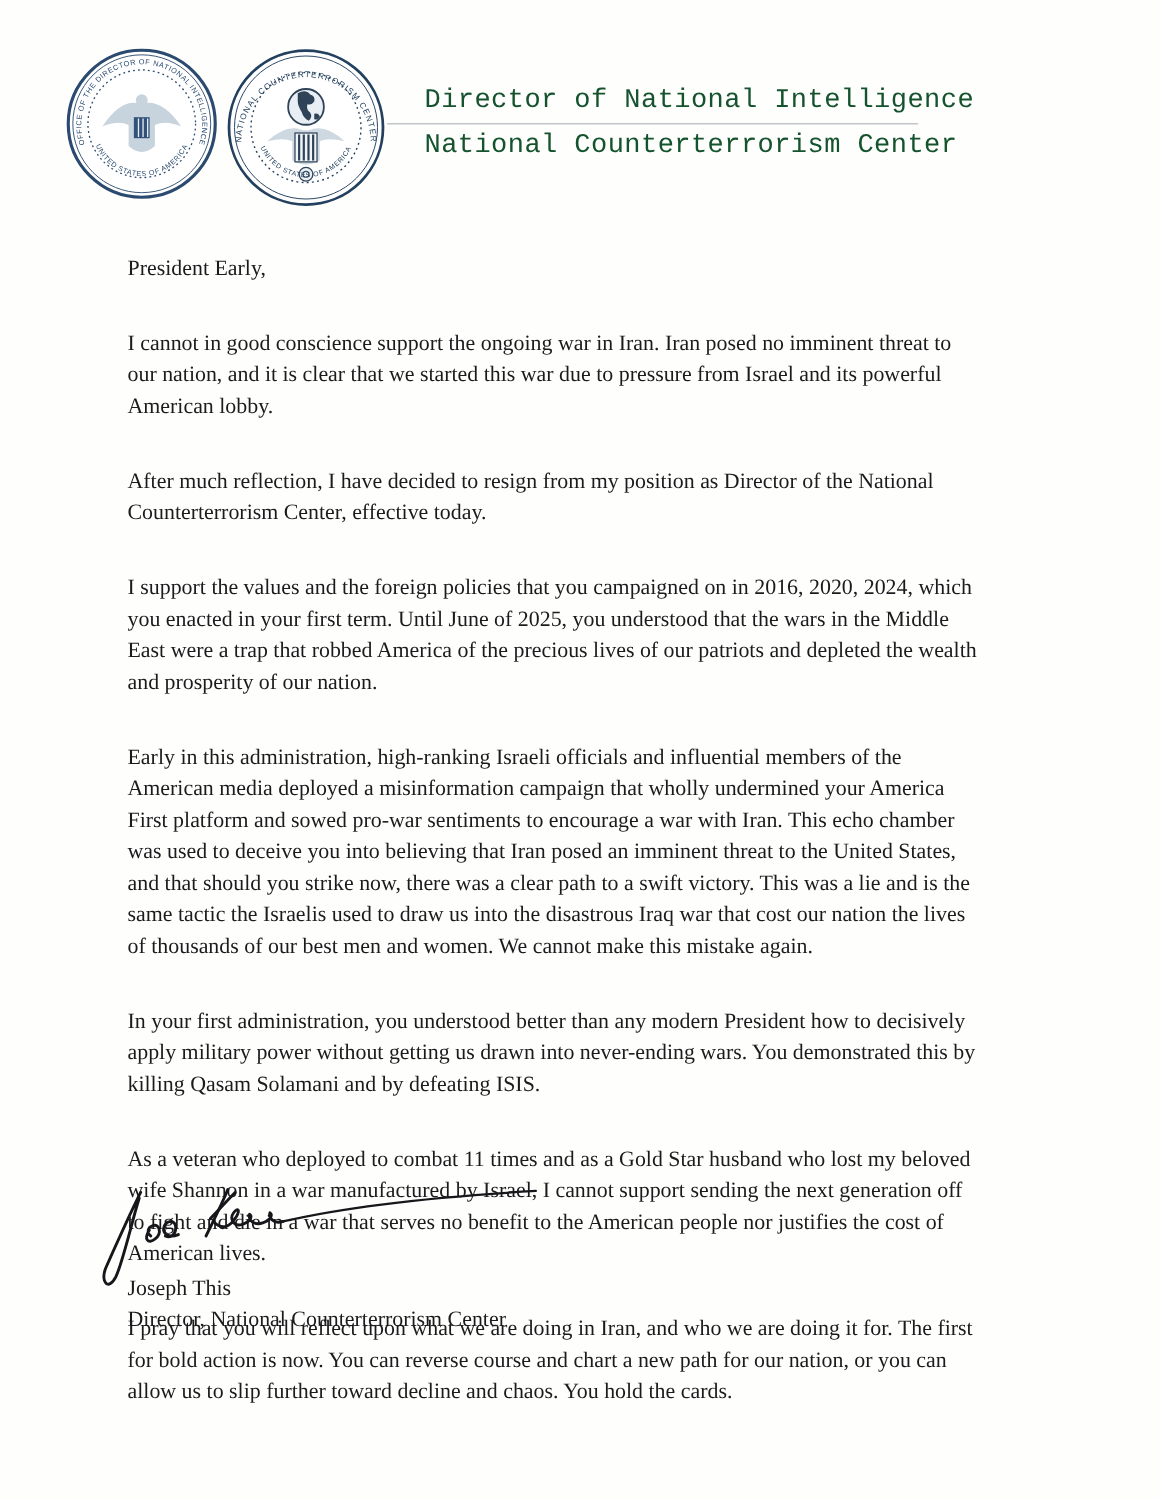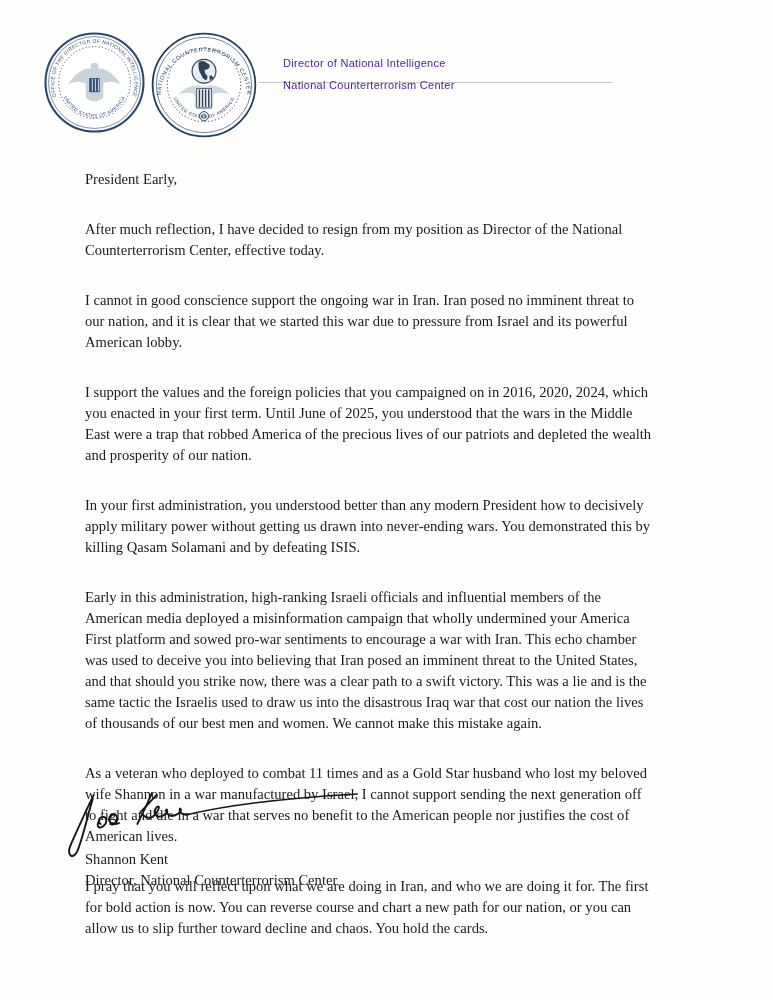--- a/index.html
+++ b/index.html
@@ -20,23 +20,23 @@
   
   .seals { position: absolute; top: 30px; left: 42px; }
   .seal { position: absolute; top: 0; }
   .seal-1 { left: 0; }
   .seal-2 { left: 107px; }
 
   .org-block {
     position: absolute;
     left: 283px;
     top: 57px;
-    font-family: Liberation Sans, sans-serif;
-    color: #4c1d95;
-    font-size: 11px;
+    font-family: Liberation Mono, monospace;
+    color: #14532d;
+    font-size: 18px;
     letter-spacing: 0.3px;
   }
   .org-line1 { margin: 0 0 10px 0; }
   .org-line2 { margin: 0; }
   .org-underline {
     position: absolute;
     left: 258px;
     top: 82px;
     width: 354px;
     height: 1px;
@@ -140,39 +140,39 @@
   </div>
 
   <div class="org-underline"></div>
   <div class="org-block">
     <div class="org-line1">Director of National Intelligence</div>
     <div class="org-line2">National Counterterrorism Center</div>
   </div>
 
   <div class="letter-body">
     <p>President Early,</p>
-    <p>After much reflection, I have decided to resign from my position as Director of the National
-Counterterrorism Center, effective today.</p>
     <p>I cannot in good conscience support the ongoing war in Iran. Iran posed no imminent threat to
 our nation, and it is clear that we started this war due to pressure from Israel and its powerful
 American lobby.</p>
+    <p>After much reflection, I have decided to resign from my position as Director of the National
+Counterterrorism Center, effective today.</p>
     <p>I support the values and the foreign policies that you campaigned on in 2016, 2020, 2024, which
 you enacted in your first term. Until June of 2025, you understood that the wars in the Middle
 East were a trap that robbed America of the precious lives of our patriots and depleted the wealth
 and prosperity of our nation.</p>
-    <p>In your first administration, you understood better than any modern President how to decisively
-apply military power without getting us drawn into never-ending wars. You demonstrated this by
-killing Qasam Solamani and by defeating ISIS.</p>
     <p>Early in this administration, high-ranking Israeli officials and influential members of the
 American media deployed a misinformation campaign that wholly undermined your America
 First platform and sowed pro-war sentiments to encourage a war with Iran. This echo chamber
 was used to deceive you into believing that Iran posed an imminent threat to the United States,
 and that should you strike now, there was a clear path to a swift victory. This was a lie and is the
 same tactic the Israelis used to draw us into the disastrous Iraq war that cost our nation the lives
 of thousands of our best men and women. We cannot make this mistake again.</p>
+    <p>In your first administration, you understood better than any modern President how to decisively
+apply military power without getting us drawn into never-ending wars. You demonstrated this by
+killing Qasam Solamani and by defeating ISIS.</p>
     <p>As a veteran who deployed to combat 11 times and as a Gold Star husband who lost my beloved
 wife Shannon in a war manufactured by Israel, I cannot support sending the next generation off
 to fight and die in a war that serves no benefit to the American people nor justifies the cost of
 American lives.</p>
     <p>I pray that you will reflect upon what we are doing in Iran, and who we are doing it for. The first
 for bold action is now. You can reverse course and chart a new path for our nation, or you can
 allow us to slip further toward decline and chaos. You hold the cards.</p>
   </div>
 
   <svg class="signature-svg" viewBox="0 0 320 80">
@@ -185,17 +185,17 @@
       <path d="M100 8 C95 20 89 32 85 40"></path>
       <path d="M88 28 C94 22 100 15 105 10"></path>
 
       <path d="M90 30 C96 36 101 34 105 28 C109 22 107 20 104 24 C101 28 104 34 110 32 C116 30 117 26 115 25 C114 29 118 33 124 31 C130 29 131 25 129 24 C128 28 132 32 138 30"></path>
 
       <path d="M138 30 C168 23 225 14 312 9" stroke-width="1.6"></path>
     </g>
   </svg>
 
   <div class="signer">
-    <div>Shannon Kent</div>
+    <div>Joseph This</div>
     <div>Director, National Counterterrorism Center</div>
   </div>
 
 </div>
 
 </body></html>

